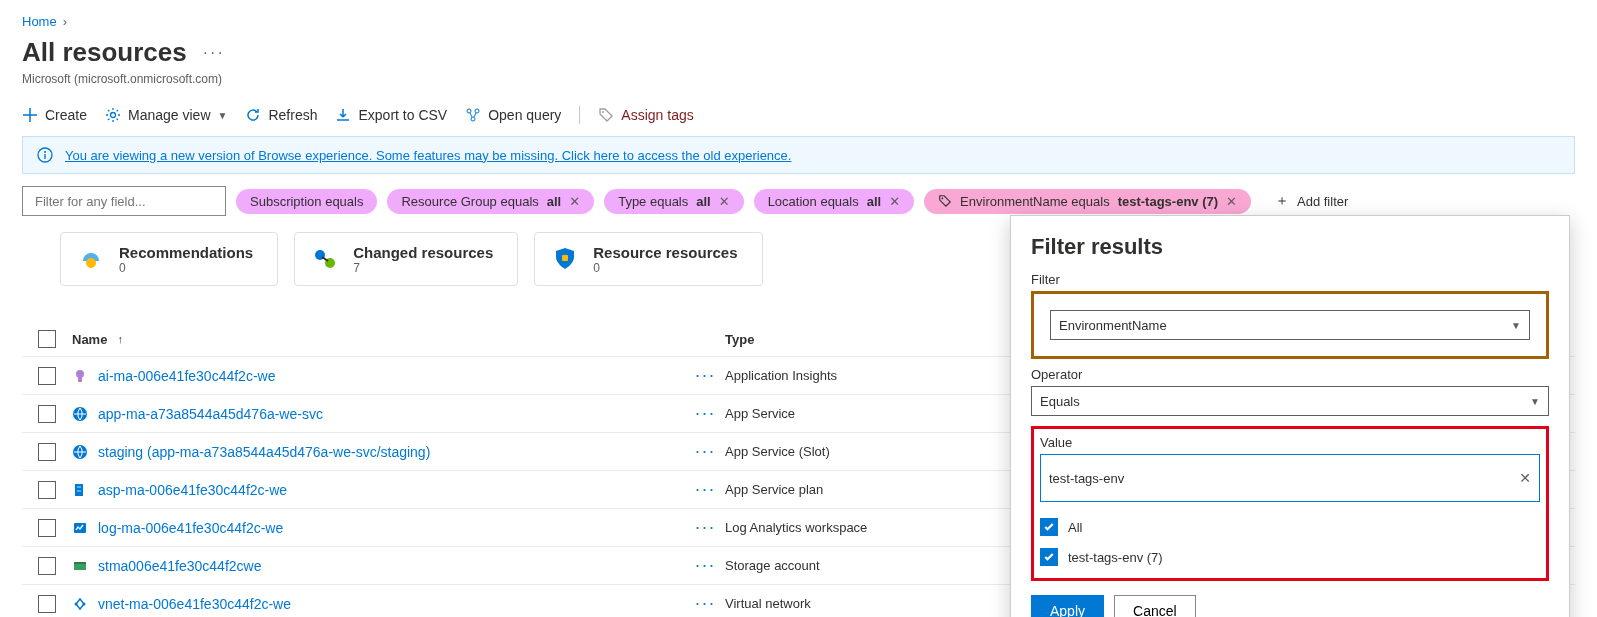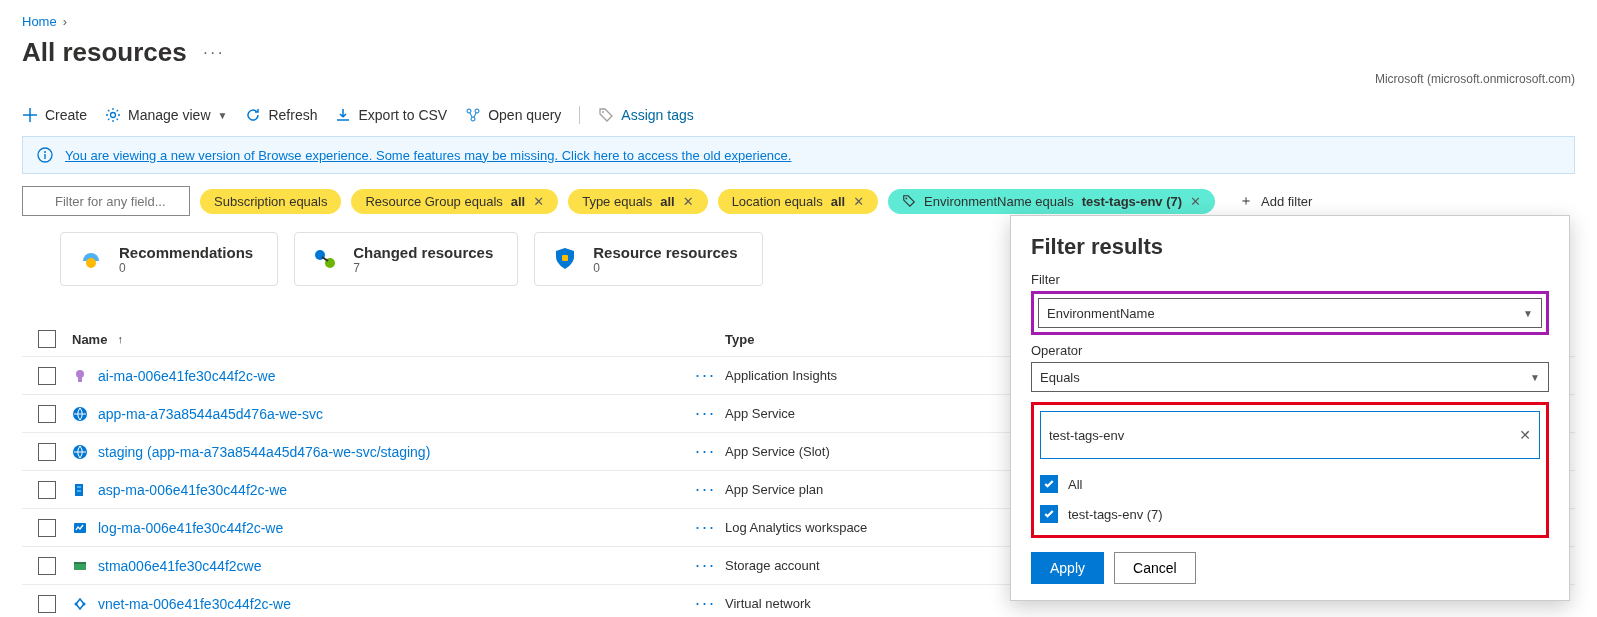--- a/index.html
+++ b/index.html
@@ -6,40 +6,40 @@
   body { background: #fff; color: #323130; font-size: 13px; width: 1597px; }
   a { color: #0078d4; text-decoration: none; }
 
   .breadcrumb { padding: 14px 22px 6px; font-size: 13px; display: flex; align-items: center; gap: 6px; }
   .breadcrumb .chev { color: #605e5c; }
 
   .header { padding: 2px 22px 4px; display: flex; align-items:center; gap:16px;}
   .header h1 { font-size: 26px; font-weight: 600; }
   .more-dots{color:#605e5c;font-size:16px;letter-spacing:2px;cursor:pointer;}
 
-  .subtitle { padding: 0 22px 14px; color: #605e5c; font-size: 12px; text-align: right; }
+  .subtitle { padding: 0 22px 14px; color: #605e5c; font-size: 12px; }
 
   .toolbar { display: flex; align-items: center; gap: 18px; padding: 6px 22px 12px; font-size: 14px; }
   .tbtn { display: flex; align-items: center; gap: 7px; cursor: pointer; color:#323130; }
-  .tbtn.disabled { color: #0369a1; cursor:default;}
+  .tbtn.disabled { color: #7f1d1d; cursor:default;}
   .tbtn svg { width: 16px; height: 16px; }
   .divider { width:1px; height:18px; background:#c8c6c4; }
   .chev-down{font-size:10px;color:#605e5c;}
 
   .banner { margin: 0 22px 12px; border:1px solid #c7e0f4; background:#f0f8ff; padding:10px 14px; display:flex; align-items:center; gap:12px; font-size:13px;}
   .banner a{text-decoration:underline;}
 
   .filter-row { display:flex; align-items:center; gap:10px; padding: 0 22px 16px; flex-wrap:wrap;}
-  .filter-input { border:1px solid #8a8886; padding:5px 10px 5px 32px; width:168px; height:30px; font-size:13px; position:relative;}
+  .filter-input { border:1px solid #8a8886; padding:5px 10px 5px 12px; width:204px; height:30px; font-size:13px; position:relative;}
   .filter-input-wrap{position:relative;}
   .filter-input-wrap svg{position:absolute;left:8px;top:7px;width:16px;height:16px;fill:#0078d4;}
-  .pill { background:#fde047; border-radius:20px; padding:5px 14px; display:flex; align-items:center; gap:8px; font-size:13px;color:#323130;}
+  .pill { background:#f0abfc; border-radius:20px; padding:5px 14px; display:flex; align-items:center; gap:8px; font-size:13px;color:#323130;}
   .pill b{font-weight:600;}
   .pill .x{color:#605e5c;cursor:pointer;font-size:13px;}
-  .pill.active { background:#5eead4; }
+  .pill.active { background:#f9a8d4; }
   .pill.tag svg{width:14px;height:14px;}
   .pill.add{background:transparent;cursor:pointer;}
   .pill.add .plus{font-size:14px;color:#323130;}
 
   .cards { display:flex; gap:16px; padding: 0 22px 20px 60px;}
   .card { border:1px solid #e1dfdd; border-radius:4px; padding:10px 24px 10px 14px; display:flex; align-items:center; gap:12px;}
   .card .ico{width:32px;height:32px;display:flex;align-items:center;justify-content:center;}
   .card .t{font-size:15px;font-weight:600;}
   .card .v{font-size:12px;color:#605e5c;}
 
@@ -57,21 +57,21 @@
 
   
   .popover {
     position:absolute; top:215px; left:1010px; width:560px;
     background:#fff; border:1px solid #ccc; box-shadow:0 6px 20px rgba(0,0,0,.2);
     padding:18px 20px 16px;
   }
   .popover h3{font-size:22px;font-weight:600;margin-bottom:12px;}
   .fld-label{font-size:13px;margin-bottom:4px;color:#323130;}
   .fld-wrap{margin-bottom:10px;}
-  .fld-wrap.red{border:3px solid #a21caf;padding:4px;margin-bottom:8px;}
+  .fld-wrap.red{border:3px solid #a16207;padding:16px;margin-bottom:8px;}
   .sel{width:100%;border:1px solid #605e5c;height:30px;padding:0 8px;display:flex;align-items:center;justify-content:space-between;background:#fff;font-size:13px;}
   .sel .dd{font-size:10px;color:#605e5c;}
   .valbox{width:100%;border:1px solid #0078d4;height:48px;padding:0 8px;display:flex;align-items:center;justify-content:space-between;font-size:13px;}
   .valbox .clear{color:#605e5c;cursor:pointer;font-size:14px;}
   .optrow{display:flex;align-items:center;gap:10px;padding:6px 0;}
   .cb{width:18px;height:18px;background:#0078d4;display:flex;align-items:center;justify-content:center;}
   .cb svg{width:12px;height:12px;stroke:#fff;stroke-width:3;fill:none;}
   .pop-btns{display:flex;gap:10px;margin-top:14px;}
   .btn{height:32px;padding:0 18px;font-size:14px;cursor:pointer;border:1px solid #8a8886;background:#fff;}
   .btn.primary{background:#0078d4;color:#fff;border-color:#0078d4;}
@@ -355,20 +355,21 @@
 
   <div class="fld-label">Operator</div>
   <div class="fld-wrap">
     <div class="sel">
       <span>Equals</span>
       <span class="dd">▼</span>
     </div>
   </div>
 
   <div class="val-red-wrap">
+    <div class="fld-label">Value</div>
     <div class="valbox">
       <span>test-tags-env</span>
       <span class="clear">✕</span>
     </div>
     <div class="optrow" style="margin-top:10px;">
       <div class="cb">
           <svg viewBox="0 0 16 16">
             <path d="M3 8l3 3 7-7"></path>
           </svg>
         </div>

